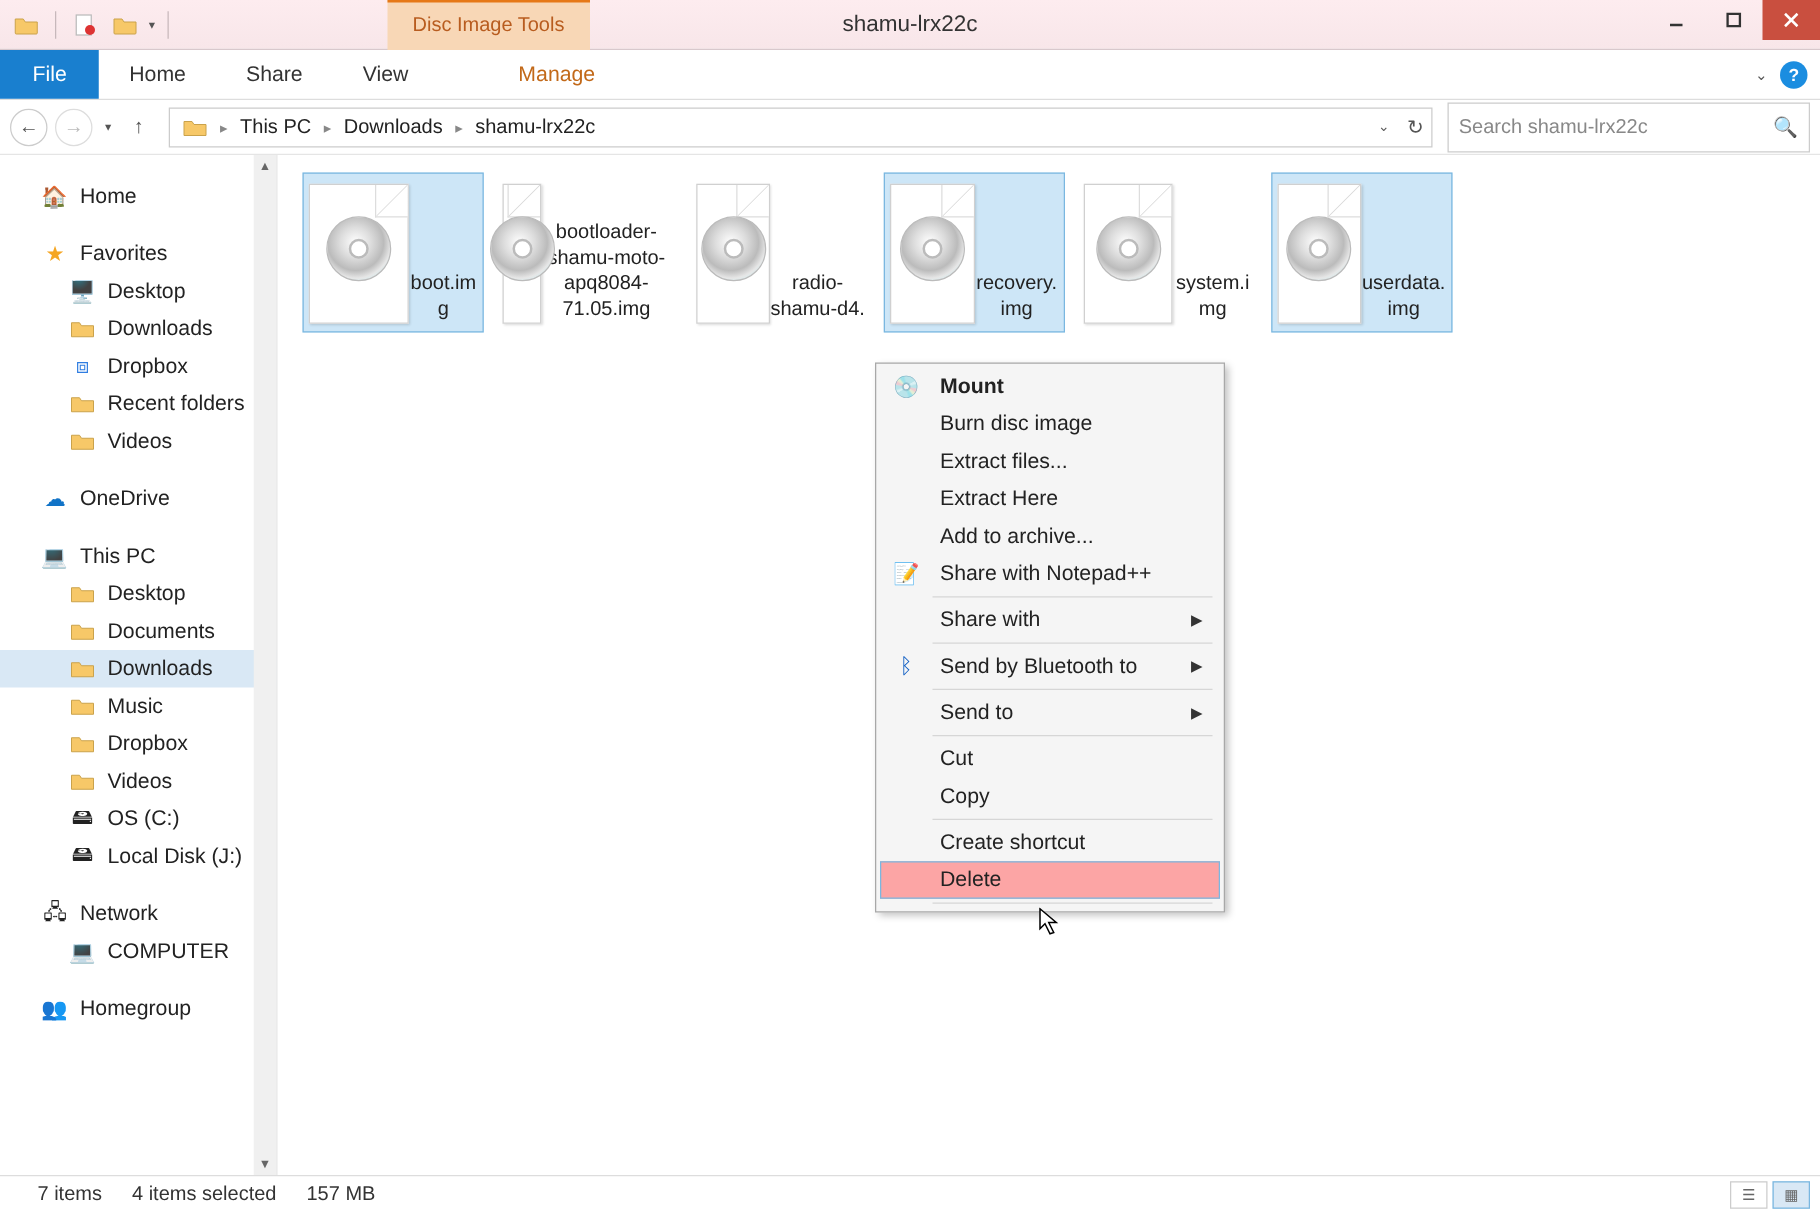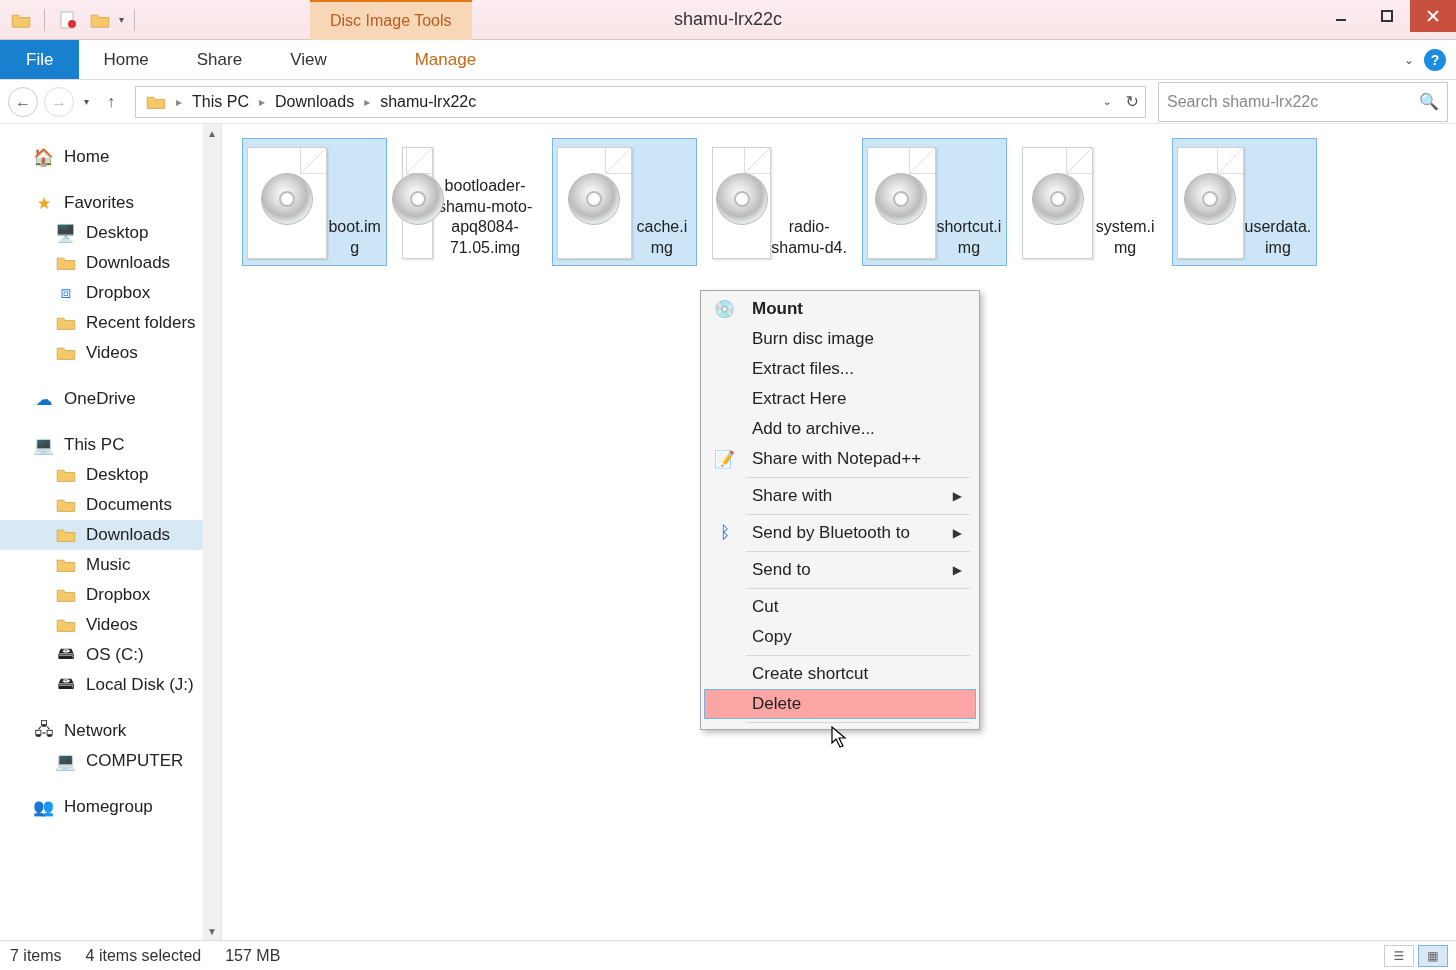--- a/index.html
+++ b/index.html
@@ -55,21 +55,21 @@
 .file-label { margin-top: 10px; font-size: 16px; color: #222; text-align: center; line-height: 1.3; word-break: break-word; max-width: 140px; }
 
 .context-menu { position: absolute; left: 700px; top: 290px; width: 280px; background: #f5f5f5; border: 1px solid #a8a8a8; box-shadow: 3px 3px 6px rgba(0,0,0,0.25); padding: 3px; z-index: 50; }
 .cm-item { display: flex; align-items: center; padding: 5px 14px 5px 48px; font-size: 17px; color: #222; position: relative; min-height: 30px; }
 .cm-item.bold { font-weight: 600; }
 .cm-item.hover { background: #fca5a5; border: 1px solid #7ab7e0; padding: 4px 13px 4px 47px; }
 .cm-sep { height: 1px; background: #d6d6d6; margin: 3px 6px 3px 42px; }
 .cm-icon { position: absolute; left: 10px; width: 22px; height: 22px; display: flex; align-items: center; justify-content: center; }
 .cm-arrow { margin-left: auto; font-size: 12px; color: #333; }
 
-.statusbar { position: absolute; bottom: 0; left: 0; right: 0; height: 30px; border-top: 1px solid #ddd; display: flex; align-items: center; padding: 0 10px; font-size: 16px; color: #333; gap: 24px; }
+.statusbar { position: absolute; bottom: 0; left: 0; right: 0; height: 30px; border-top: 1px solid #ddd; display: flex; align-items: center; padding: 0 30px; font-size: 16px; color: #333; gap: 24px; }
 .status-right { position: absolute; right: 8px; display: flex; gap: 4px; }
 .view-btn { width: 30px; height: 22px; border: 1px solid #ccc; display: flex; align-items: center; justify-content: center; font-size: 12px; color: #666; }
 .view-btn.active { background: #d9e8f5; border-color: #7ab7e0; }
 
 .cursor { position: absolute; left: 831px; top: 726px; z-index: 60; pointer-events: none; }
 
 .folder-svg { width: 20px; height: 16px; }
 </style>
 </head>
 <body>
@@ -296,40 +296,33 @@
         </div>
         <div class="file-label">boot.img</div>
       </div>
       <div class="file-item">
         <div class="file-icon-box">
           <div class="file-fold"></div>
           <div class="disc"></div>
         </div>
         <div class="file-label">bootloader-shamu-moto-apq8084-71.05.img</div>
       </div>
+      <div class="file-item">
+        <div class="file-icon-box">
+          <div class="file-fold"></div>
+          <div class="disc"></div>
+        </div>
+        <div class="file-label">radio-shamu-d4.</div>
+      </div>
       <div class="file-item selected">
         <div class="file-icon-box">
           <div class="file-fold"></div>
           <div class="disc"></div>
         </div>
-        <div class="file-label">cache.img</div>
-      </div>
-      <div class="file-item">
-        <div class="file-icon-box">
-          <div class="file-fold"></div>
-          <div class="disc"></div>
-        </div>
-        <div class="file-label">radio-shamu-d4.</div>
-      </div>
-      <div class="file-item selected">
-        <div class="file-icon-box">
-          <div class="file-fold"></div>
-          <div class="disc"></div>
-        </div>
-        <div class="file-label">shortcut.img</div>
+        <div class="file-label">recovery.img</div>
       </div>
       <div class="file-item">
         <div class="file-icon-box">
           <div class="file-fold"></div>
           <div class="disc"></div>
         </div>
         <div class="file-label">system.img</div>
       </div>
       <div class="file-item selected">
         <div class="file-icon-box">

